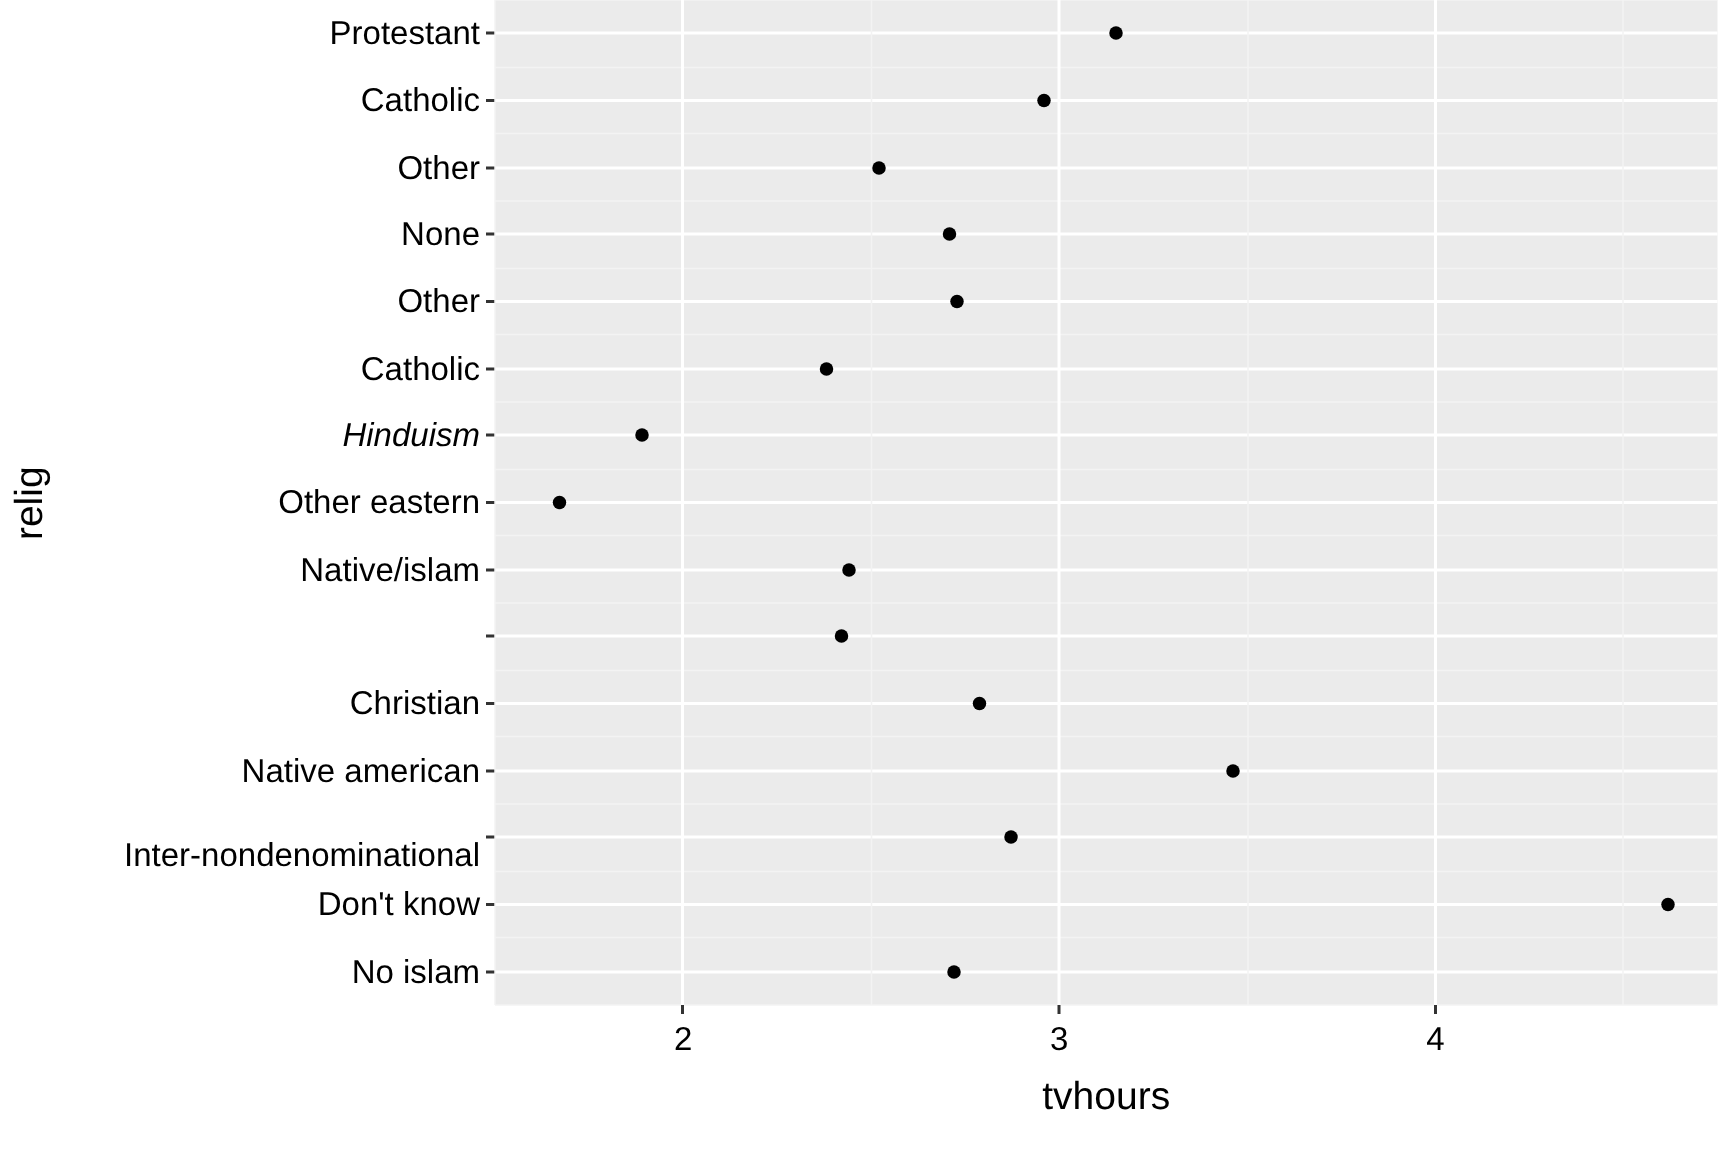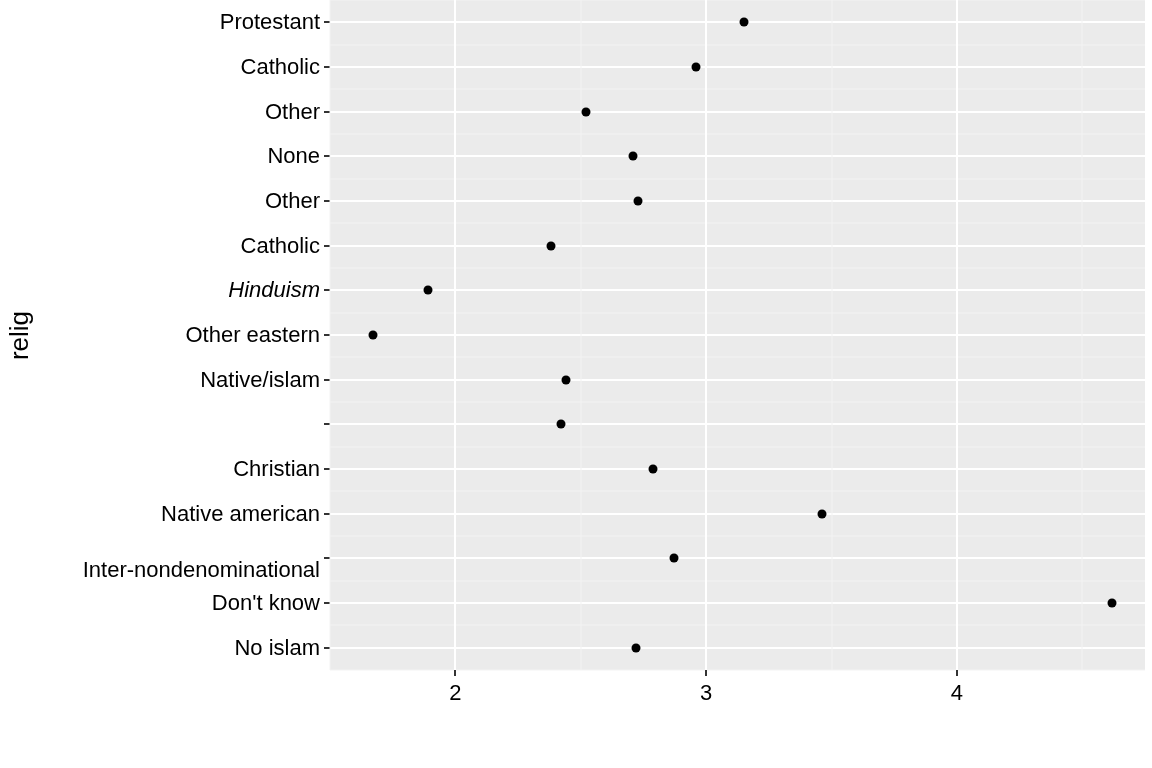--- a/index.html
+++ b/index.html
@@ -231,14 +231,17 @@
 
   <div class="x-ticks" id="x-ticks">
       <div class="x-tick-mark" style="left: 125.385px;"></div>
       <div class="x-tick-label" style="left: 125.385px;">2</div>
       <div class="x-tick-mark" style="left: 376.154px;"></div>
       <div class="x-tick-label" style="left: 376.154px;">3</div>
       <div class="x-tick-mark" style="left: 626.923px;"></div>
       <div class="x-tick-label" style="left: 626.923px;">4</div>
     </div>
 
+  <div class="x-axis-title">
+    <span>tvhours</span>
+  </div>
 
 </div>
 
 </body></html>

